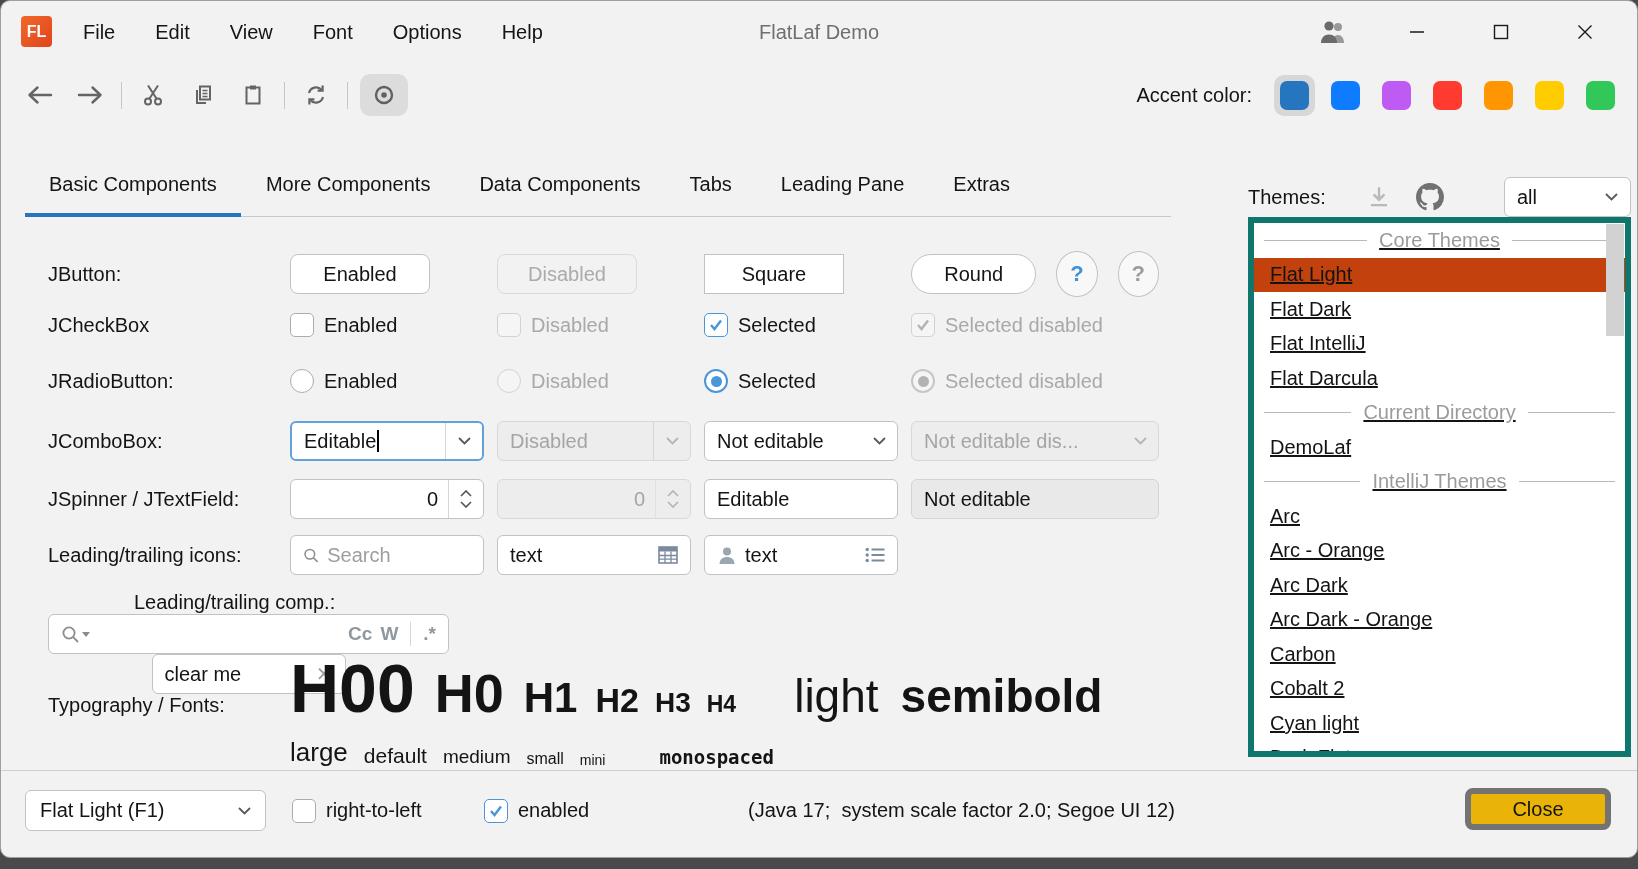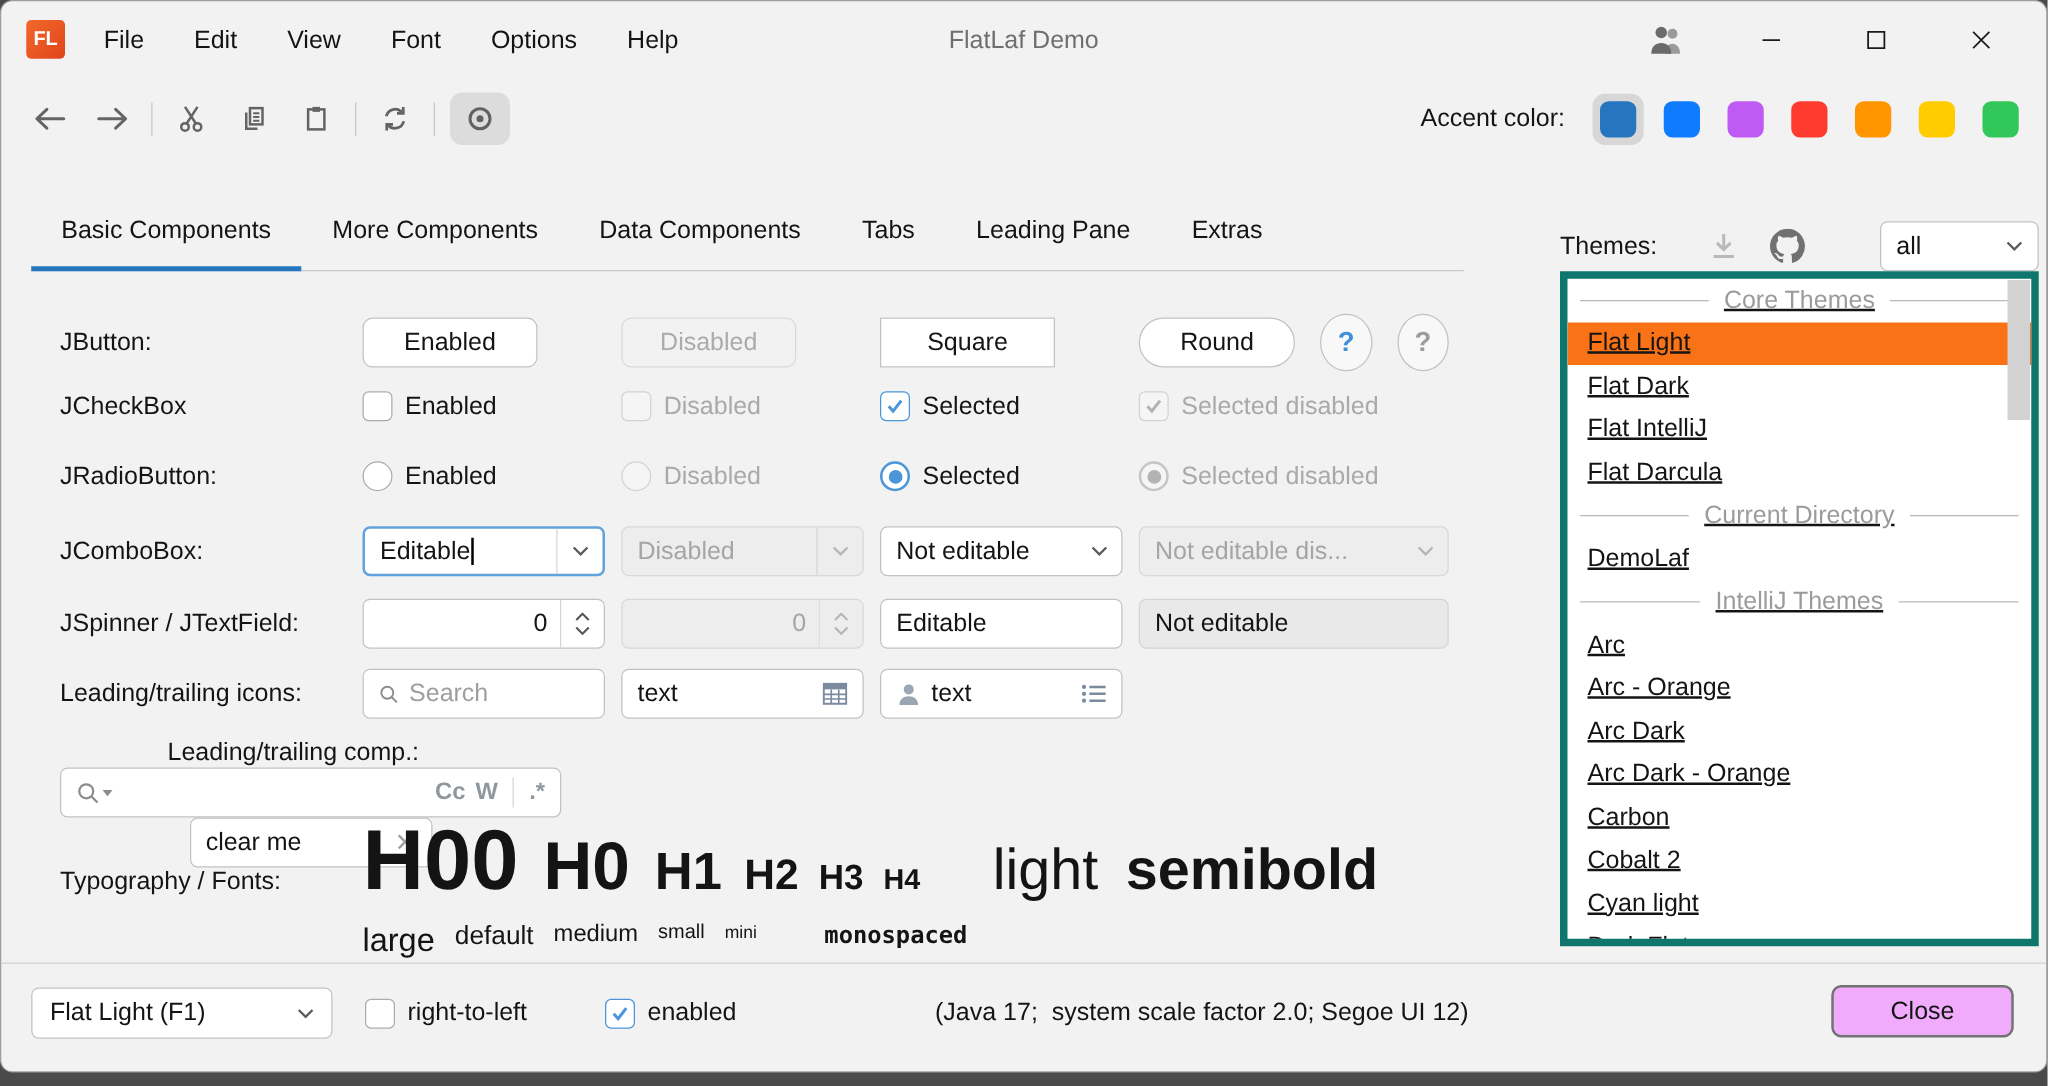--- a/index.html
+++ b/index.html
@@ -29,21 +29,21 @@
   .tabsbar{position:absolute;left:24px;top:152px;width:1146px;height:64px;border-bottom:1px solid #c9c9c9;display:flex;align-items:center;gap:49px;padding-left:24px;box-sizing:border-box;font-size:20px;color:#141414;}
   .tab{position:relative;height:100%;display:flex;align-items:center;}
   .tab.selected::after{content:"";position:absolute;left:-24px;right:-24px;bottom:-1px;height:4px;background:#2675bf;}
 
   
   .themes-head{position:absolute;left:1247px;top:164px;width:383px;height:64px;display:flex;align-items:center;font-size:20px;color:#141414;}
   .th-icon{display:flex;align-items:center;}
   .mini-combo{margin-left:auto;width:127px;height:40px;background:#fff;border:1px solid #c2c2c2;border-radius:6px;display:flex;align-items:center;padding:0 12px;box-sizing:border-box;}
   .themes-list{position:absolute;left:1247px;top:216px;width:383px;height:540px;background:#fff;border:6px solid #0f766e;box-sizing:border-box;overflow:hidden;font-size:20px;color:#141414;text-decoration:underline;}
   .titem{height:34.5px;display:flex;align-items:center;padding:0 16px;white-space:nowrap;}
-  .titem.selected{background:#f97316;}
+  .titem.selected{background:#c2410c;}
   .titem.separator{color:#9b9b9b;gap:12px;padding:0 10px;}
   .titem.separator::before,.titem.separator::after{content:"";flex:1;height:1px;background:#b9b9b9;}
   .titem.separator span{flex:none;}
   .vthumb{position:absolute;top:1px;right:1px;width:18px;height:112px;background:#d2d2d2;}
 
   
   .crow{position:absolute;left:47px;display:flex;align-items:center;font-size:20px;color:#141414;}
   .rlabel{width:242px;flex:none;}
   .slot{width:194px;margin-right:13px;flex:none;display:flex;align-items:center;}
   .slot.wide{width:248px;}
@@ -97,36 +97,36 @@
   .typorow{position:absolute;left:47px;top:648px;display:flex;align-items:baseline;color:#141414;}
   .typorow .rlabel{font-size:20px;}
   .t-h00{font-size:68px;font-weight:bold;margin-right:20px;}
   .t-h0{font-size:54px;font-weight:bold;margin-right:20px;}
   .t-h1{font-size:42px;font-weight:bold;margin-right:18px;}
   .t-h2{font-size:34px;font-weight:bold;margin-right:16px;}
   .t-h3{font-size:28px;font-weight:bold;margin-right:16px;}
   .t-h4{font-size:23px;font-weight:bold;}
   .t-light{font-size:46px;font-weight:300;margin-left:58px;}
   .t-semibold{font-size:46px;font-weight:bold;margin-left:22px;}
-  .typorow2{position:absolute;left:289px;top:736px;display:flex;align-items:flex-start;color:#141414;}
+  .typorow2{position:absolute;left:289px;top:736px;display:flex;align-items:flex-end;color:#141414;}
   .t-large{font-size:26px;margin-right:16px;}
   .t-default{font-size:21px;margin-right:16px;}
   .t-medium{font-size:19px;margin-right:16px;}
   .t-small{font-size:16px;margin-right:16px;}
   .t-mini{font-size:14px;}
   .t-mono{font-size:19px;font-weight:bold;font-family:"DejaVu Sans Mono",monospace;margin-left:54px;}
 
   
   .statusbar{position:absolute;left:0;right:0;top:769px;height:73px;border-top:1px solid #cfcfcf;font-size:20px;color:#141414;}
   .lnf-combo{position:absolute;left:24px;top:19px;width:241px;height:41px;background:#fff;border:1px solid #c2c2c2;border-radius:6px;box-sizing:border-box;display:flex;align-items:center;padding:0 14px;}
   .sb-check{position:absolute;top:19px;height:41px;display:flex;align-items:center;}
   .sb-rtl{left:291px;}
   .sb-enabled{left:483px;}
   .sb-status{position:absolute;left:747px;top:19px;height:41px;display:flex;align-items:center;white-space:pre;}
-  .close-btn{position:absolute;right:26px;top:17px;width:146px;height:42px;background:#f0abfc;border:2px solid #737373;border-radius:8px;box-sizing:border-box;display:flex;align-items:center;justify-content:center;}
+  .close-btn{position:absolute;right:26px;top:17px;width:146px;height:42px;background:#eab308;border:6px solid #737373;border-radius:8px;box-sizing:border-box;display:flex;align-items:center;justify-content:center;}
   svg{display:block;}
 </style>
 </head>
 <body>
 
 <div class="window">
 
   <div class="titlebar">
     <div class="logo">FL</div>
     <div class="menubar">

